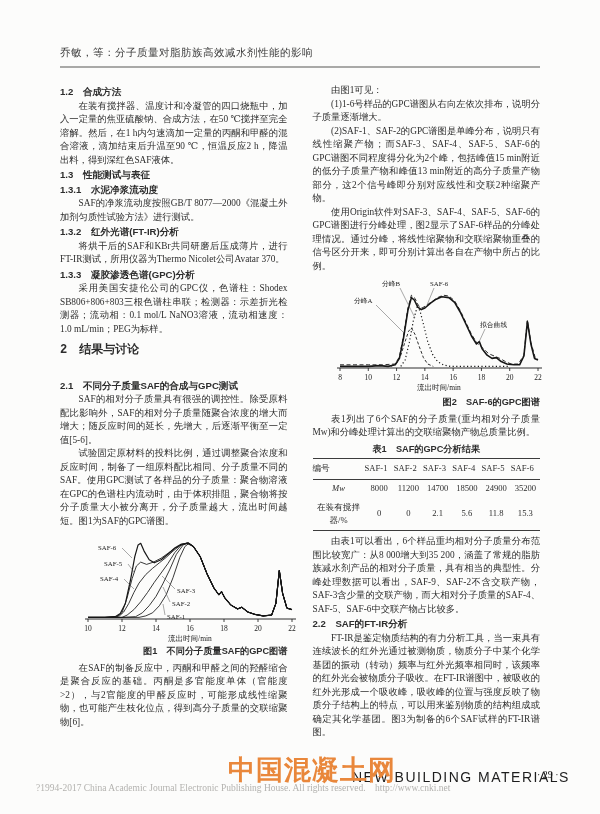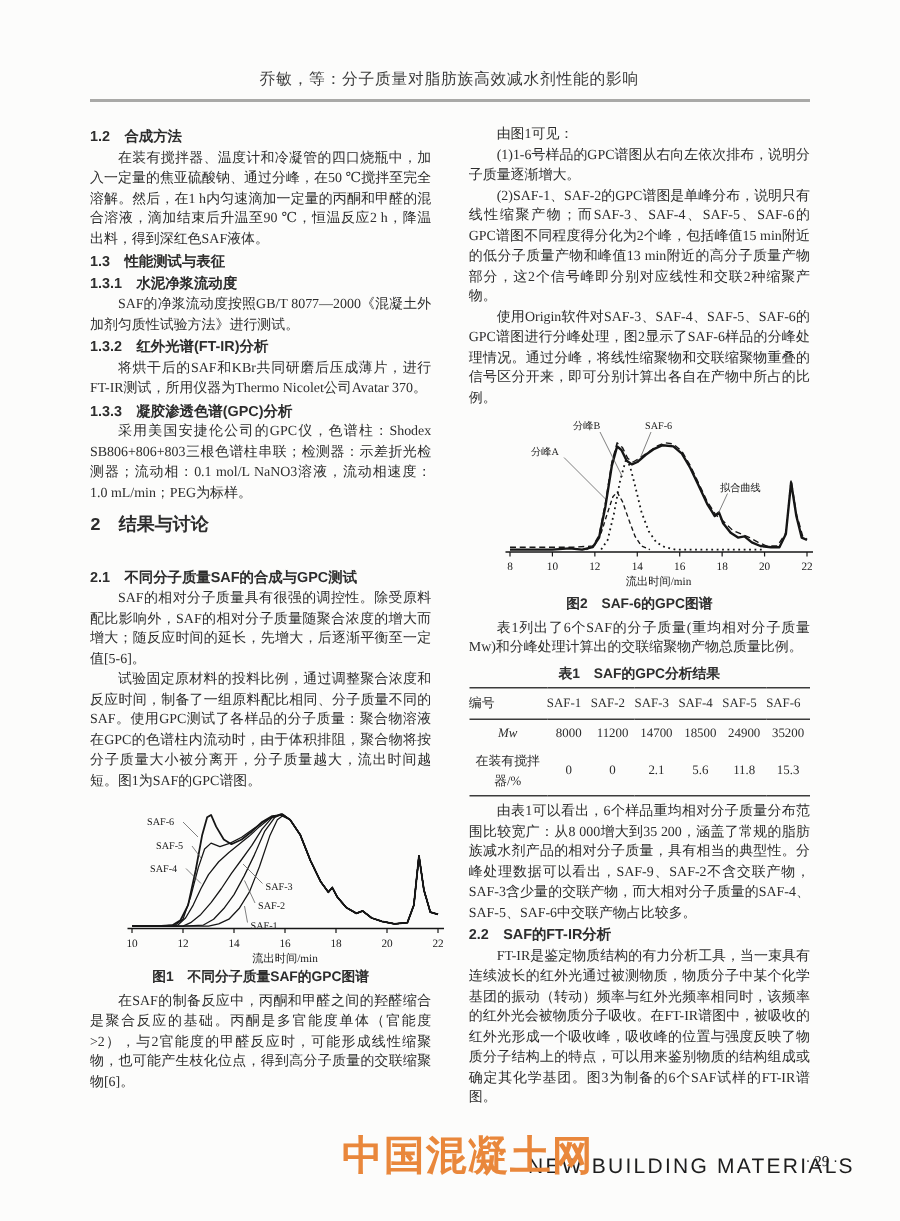--- a/index.html
+++ b/index.html
@@ -4,39 +4,39 @@
 <style>
   html,body{margin:0;padding:0;background:#e8e8e6;}
   .page{
     position:relative; width:600px; height:814px; margin:0 auto;
     background:#fcfcfb; overflow:hidden;
     font-family:"Liberation Serif","DejaVu Serif",serif;
     color:#2d2d2d;
   }
   .running-header{
     position:absolute; top:46px; left:60px; right:61px;
-    text-align:center; font-size:10.5px; color:#3a3a3a; letter-spacing:0.5px;
+    text-align:left; font-size:10.5px; color:#3a3a3a; letter-spacing:0.5px;
   }
   .header-rule{
     position:absolute; top:66px; left:60px; right:60px; height:2px;
     background:#a9a9a7;
   }
   .content{
     position:absolute; top:84px; left:60px; width:480px;
     display:flex; gap:25px;
   }
   .col{flex:1; min-width:0; font-size:9.3px; line-height:13.5px; text-align:justify;}
   .col p{margin:0; text-indent:2em;}
   .h3{font-weight:bold; font-size:9.6px; margin:1px 0; font-family:"Liberation Sans","DejaVu Sans",sans-serif;}
   .h2{font-weight:bold; font-size:12px; margin:8px 0 21px 0; font-family:Liberation Mono, monospace;}
   .figure{margin:3px 0 2px 0;}
   .fig1-svg{display:block; margin-left:14px;}
   .fig2-svg{display:block; margin-left:17px;}
   .fig-caption{
-    text-align:center; font-weight:bold; font-size:9.2px; margin:2px 0 3px 0;
+    text-align:right; font-weight:bold; font-size:9.2px; margin:2px 0 3px 0;
     font-family:"Liberation Sans","DejaVu Sans",sans-serif;
   }
   .table-title{
     text-align:center; font-weight:bold; font-size:9.2px; margin:3px 0 2px 0;
     font-family:"Liberation Sans","DejaVu Sans",sans-serif;
   }
   table.paper-table{
     width:100%; border-collapse:collapse; font-size:8.6px;
     border-top:1.4px solid #3c3c3c; border-bottom:1.4px solid #3c3c3c;
     margin-bottom:4px;
@@ -74,21 +74,21 @@
 
   <div class="running-header">
     <span>乔敏，等：分子质量对脂肪族高效减水剂性能的影响</span>
   </div>
   <div class="header-rule"></div>
 
   <div class="content">
 
     <div class="col">
       <div class="h3">1.2　合成方法</div>
-      <p>在装有搅拌器、温度计和冷凝管的四口烧瓶中，加入一定量的焦亚硫酸钠、通过分峰，在50 ℃搅拌至完全溶解。然后，在1 h内匀速滴加一定量的丙酮和甲醛的混合溶液，滴加结束后升温至90 ℃，恒温反应2 h，降温出料，得到深红色SAF液体。</p>
+      <p>在装有搅拌器、温度计和冷凝管的四口烧瓶中，加入一定量的焦亚硫酸钠、合成方法，在50 ℃搅拌至完全溶解。然后，在1 h内匀速滴加一定量的丙酮和甲醛的混合溶液，滴加结束后升温至90 ℃，恒温反应2 h，降温出料，得到深红色SAF液体。</p>
       <div class="h3">1.3　性能测试与表征</div>
       <div class="h3">1.3.1　水泥净浆流动度</div>
       <p>SAF的净浆流动度按照GB/T 8077—2000《混凝土外加剂匀质性试验方法》进行测试。</p>
       <div class="h3">1.3.2　红外光谱(FT-IR)分析</div>
       <p>将烘干后的SAF和KBr共同研磨后压成薄片，进行FT-IR测试，所用仪器为Thermo Nicolet公司Avatar 370。</p>
       <div class="h3">1.3.3　凝胶渗透色谱(GPC)分析</div>
       <p>采用美国安捷伦公司的GPC仪，色谱柱：Shodex SB806+806+803三根色谱柱串联；检测器：示差折光检测器；流动相：0.1 mol/L NaNO3溶液，流动相速度：1.0 mL/min；PEG为标样。</p>
       <div class="h2">2　结果与讨论</div>
       <div class="h3">2.1　不同分子质量SAF的合成与GPC测试</div>
       <p>SAF的相对分子质量具有很强的调控性。除受原料配比影响外，SAF的相对分子质量随聚合浓度的增大而增大；随反应时间的延长，先增大，后逐渐平衡至一定值[5-6]。</p>
@@ -217,14 +217,15 @@
       <p>由表1可以看出，6个样品重均相对分子质量分布范围比较宽广：从8 000增大到35 200，涵盖了常规的脂肪族减水剂产品的相对分子质量，具有相当的典型性。分峰处理数据可以看出，SAF-9、SAF-2不含交联产物，SAF-3含少量的交联产物，而大相对分子质量的SAF-4、SAF-5、SAF-6中交联产物占比较多。</p>
       <div class="h3">2.2　SAF的FT-IR分析</div>
       <p>FT-IR是鉴定物质结构的有力分析工具，当一束具有连续波长的红外光通过被测物质，物质分子中某个化学基团的振动（转动）频率与红外光频率相同时，该频率的红外光会被物质分子吸收。在FT-IR谱图中，被吸收的红外光形成一个吸收峰，吸收峰的位置与强度反映了物质分子结构上的特点，可以用来鉴别物质的结构组成或确定其化学基团。图3为制备的6个SAF试样的FT-IR谱图。</p>
     </div>
 
   </div>
 
   <div class="watermark" style="color: rgb(233, 135, 59);">中国混凝土网</div>
   <div class="journal-name">NEW BUILDING MATERIALS</div>
   <div class="page-no">· 29 ·</div>
+  <div class="copyright">?1994-2017 China Academic Journal Electronic Publishing House. All rights reserved.    http://www.cnki.net</div>
 
 </div>
 
 </body></html>

